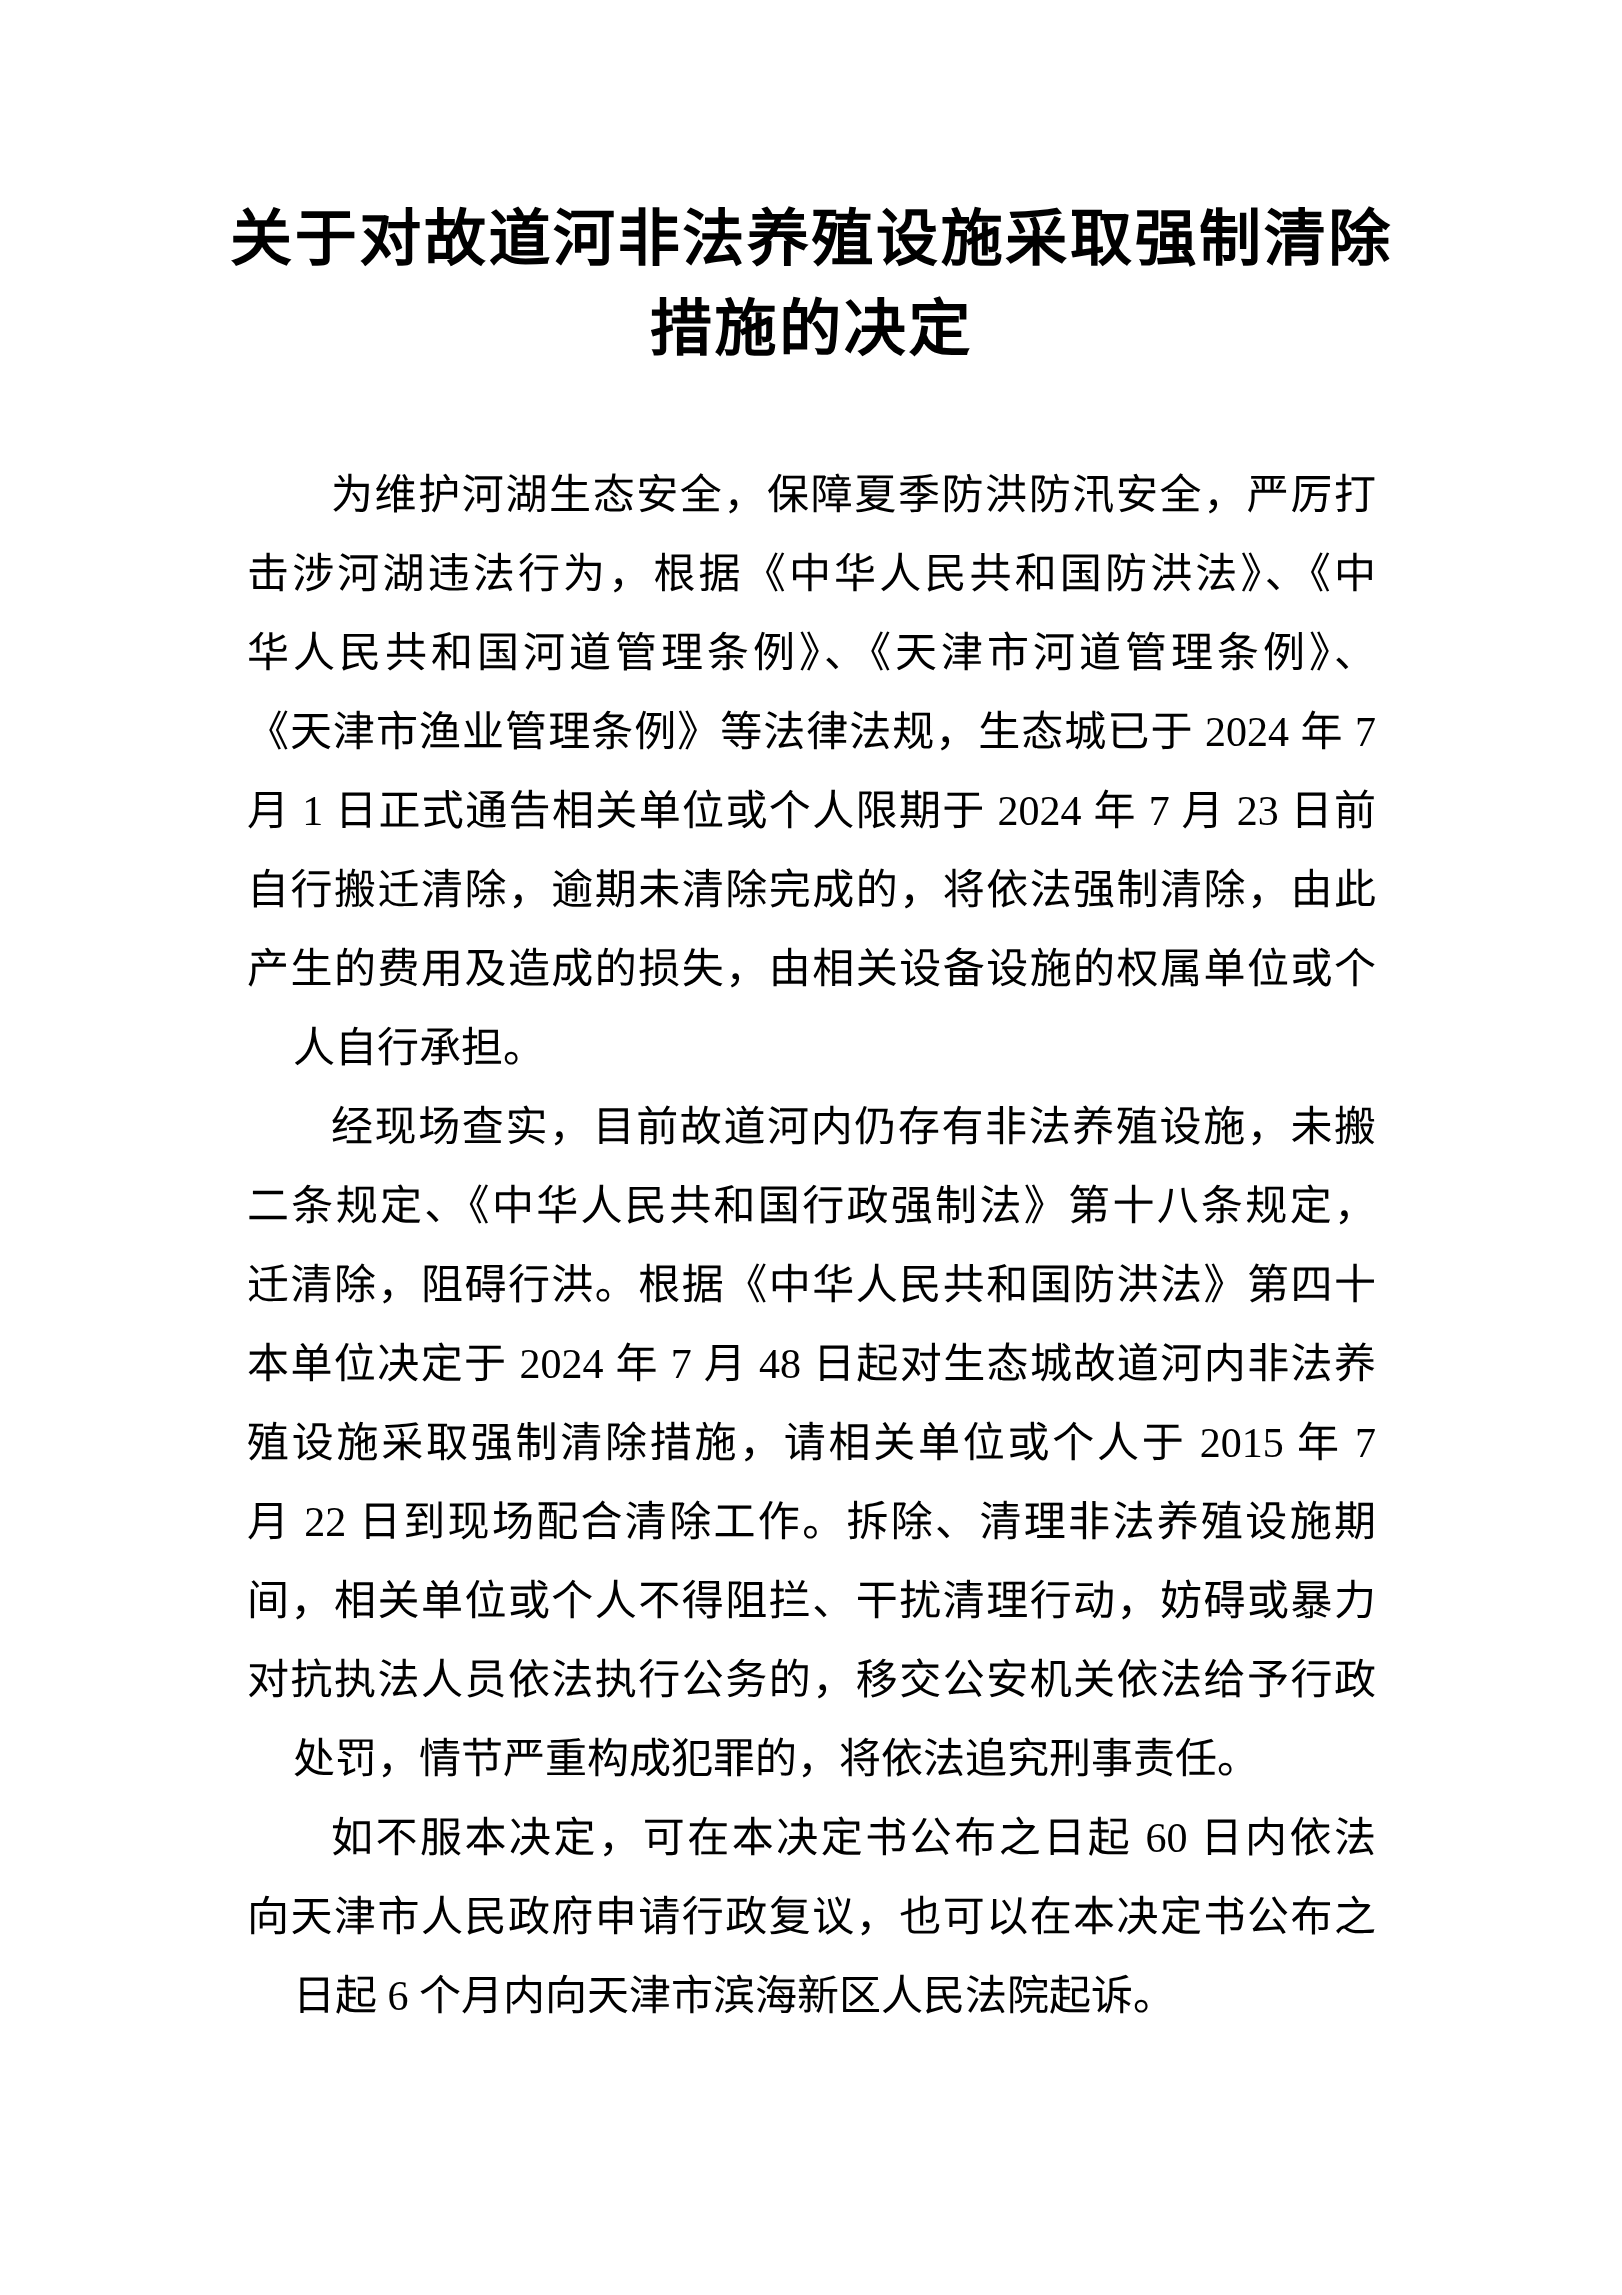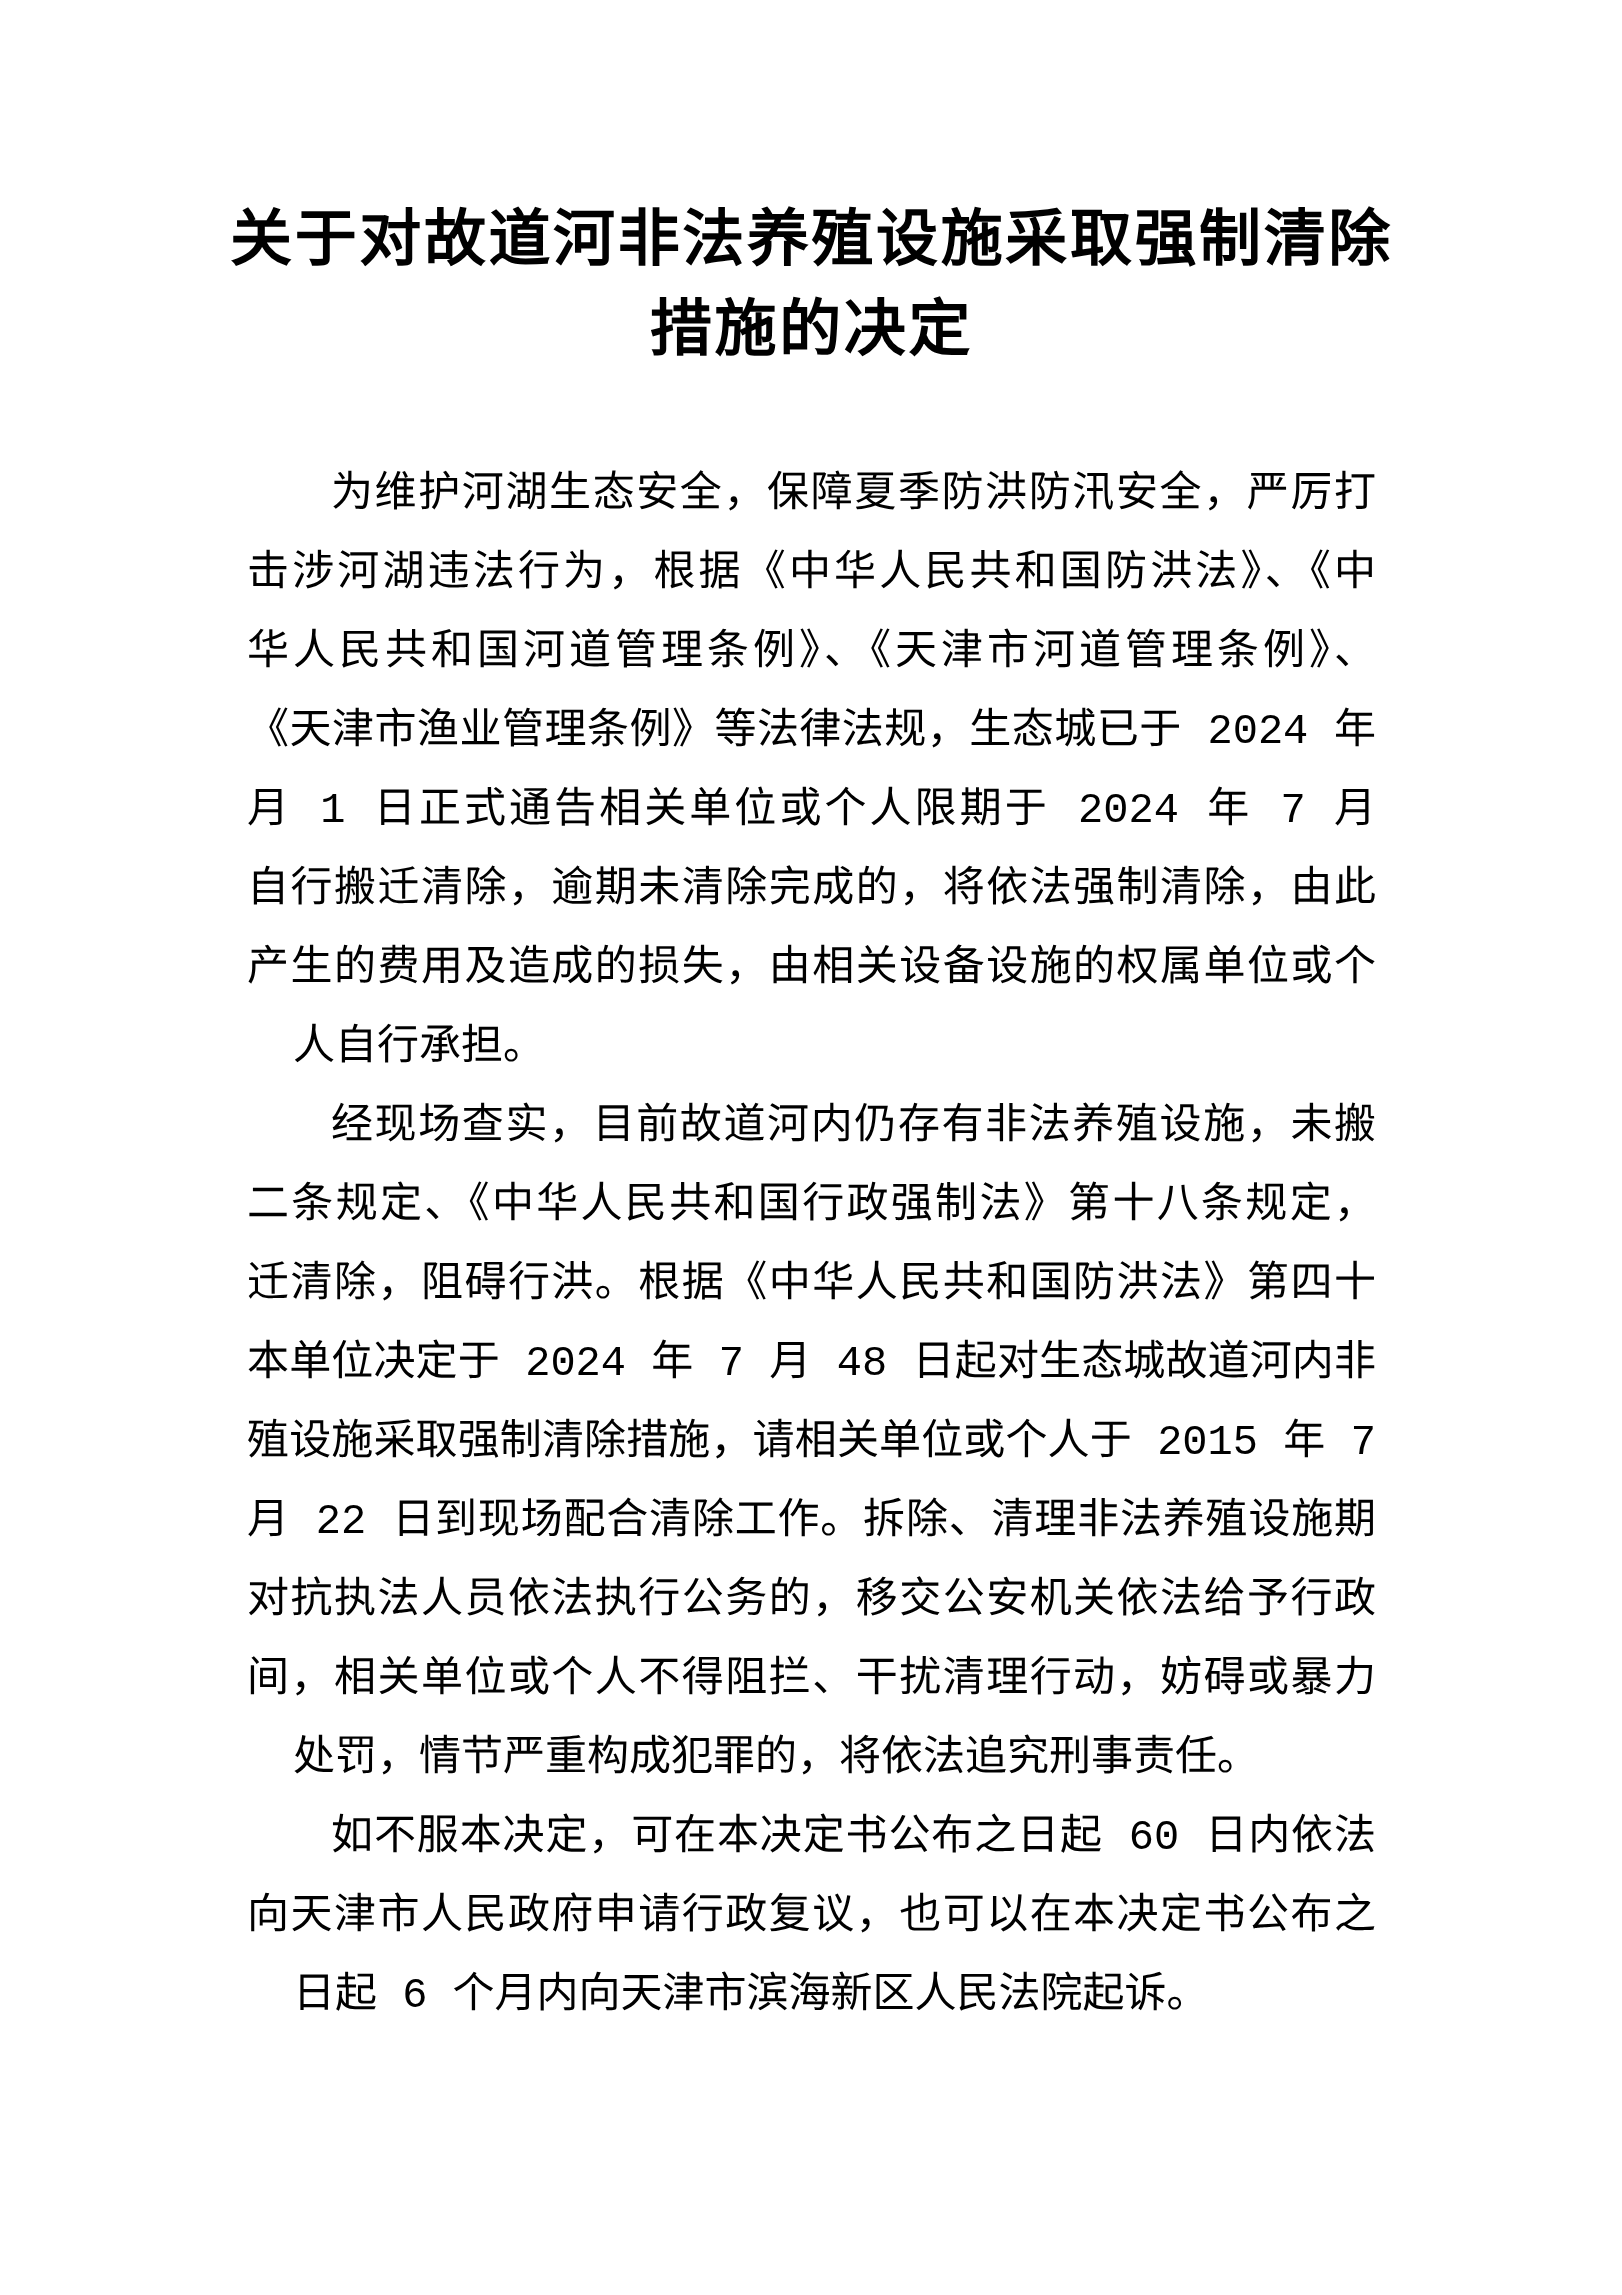--- a/index.html
+++ b/index.html
@@ -23,21 +23,20 @@
     font-weight: 700;
     font-size: 62px;
     line-height: 90px;
     letter-spacing: 2.6px;
   }
 
   .body-block {
     margin: 82px 247px 0 247px; 
     font-size: 42px;
     line-height: 79px;
-    font-family: Liberation Mono, monospace;
   }
 
   .para { margin: 0; padding: 0; }
 
   
   .line {
     text-align: justify;
     text-align-last: justify;
     height: 79px;
     overflow: hidden;
@@ -68,22 +67,22 @@
       <div class="line last">人自行承担。</div>
     </div>
 
     <div class="para">
       <div class="line first">经现场查实，目前故道河内仍存有非法养殖设施，未搬</div>
       <div class="line">二条规定、《中华人民共和国行政强制法》第十八条规定，</div>
       <div class="line">迁清除，阻碍行洪。根据《中华人民共和国防洪法》第四十</div>
       <div class="line">本单位决定于 2024 年 7 月 48 日起对生态城故道河内非法养</div>
       <div class="line">殖设施采取强制清除措施，请相关单位或个人于 2015 年 7</div>
       <div class="line">月 22 日到现场配合清除工作。拆除、清理非法养殖设施期</div>
+      <div class="line">间，相关单位或个人不得阻拦、干扰清理行动，妨碍或暴力</div>
       <div class="line">对抗执法人员依法执行公务的，移交公安机关依法给予行政</div>
-      <div class="line">间，相关单位或个人不得阻拦、干扰清理行动，妨碍或暴力</div>
       <div class="line last">处罚，情节严重构成犯罪的，将依法追究刑事责任。</div>
     </div>
 
     <div class="para">
       <div class="line first">如不服本决定，可在本决定书公布之日起 60 日内依法</div>
       <div class="line">向天津市人民政府申请行政复议，也可以在本决定书公布之</div>
       <div class="line last">日起 6 个月内向天津市滨海新区人民法院起诉。</div>
     </div>
 
   </div>

